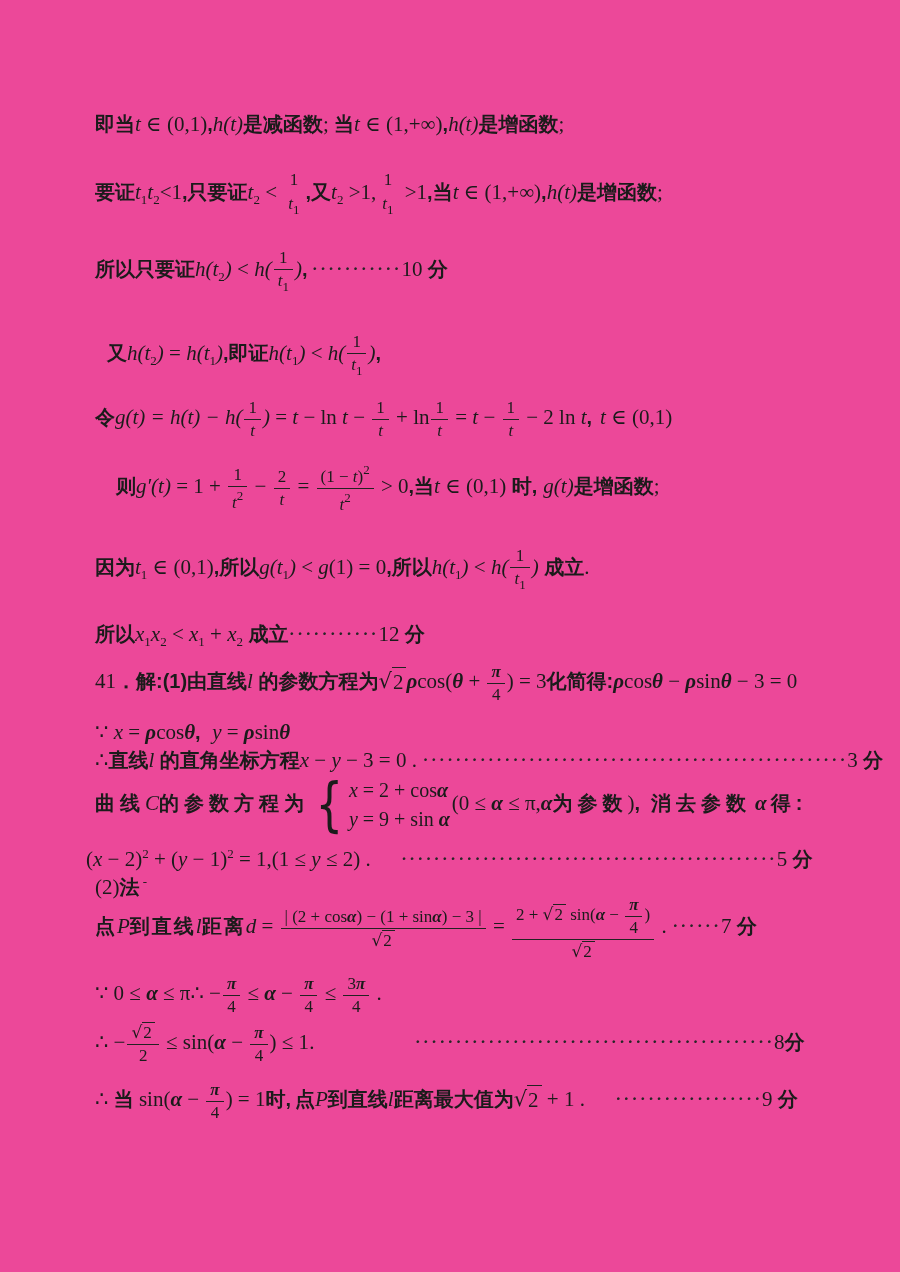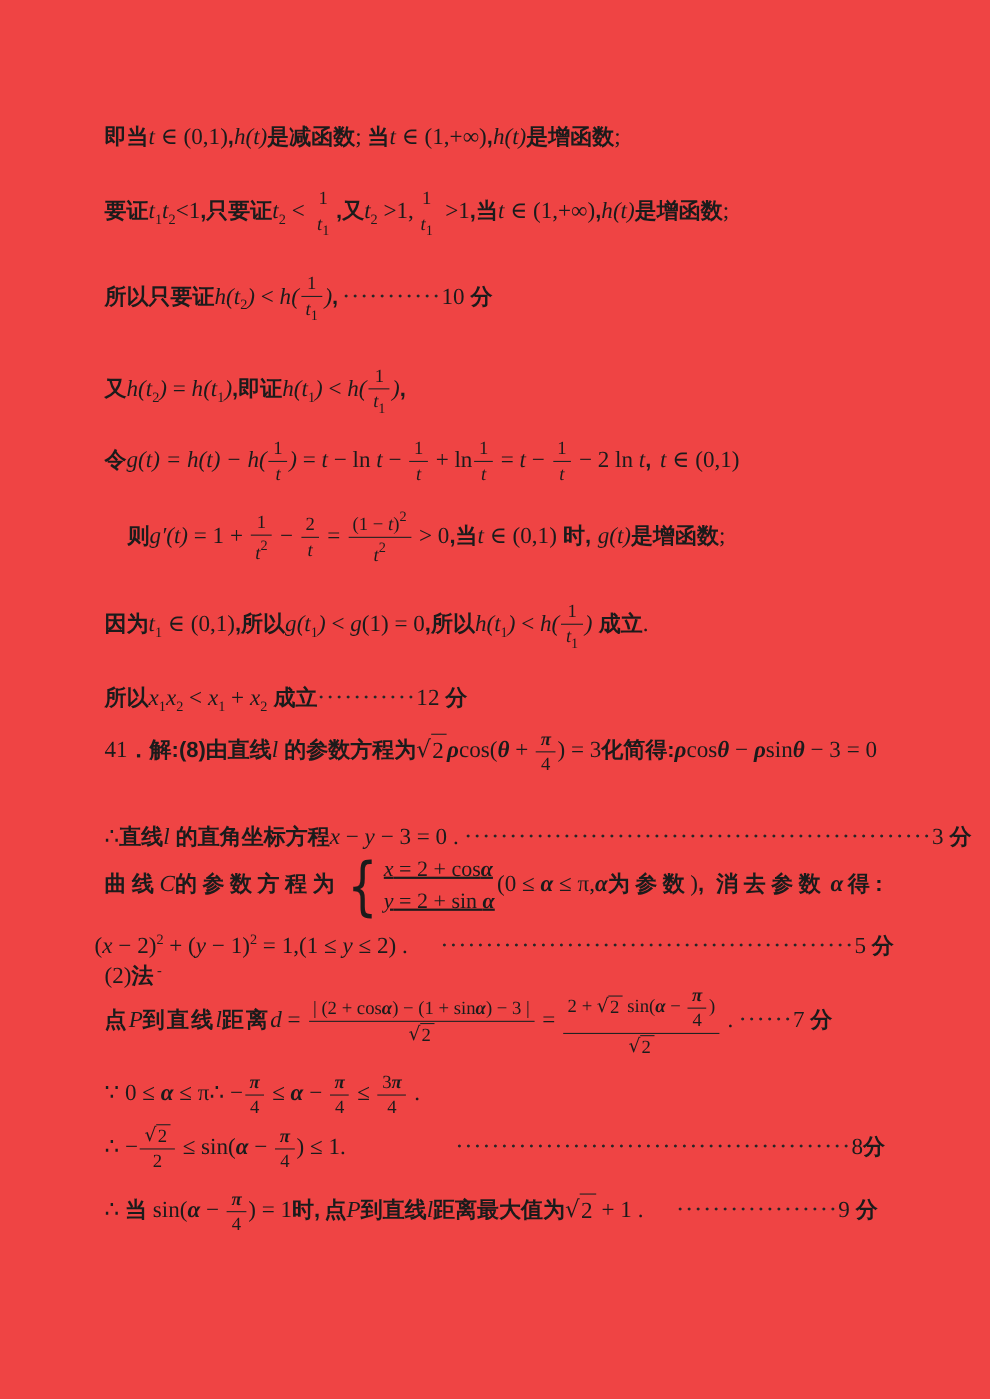--- a/index.html
+++ b/index.html
@@ -3,34 +3,34 @@
 <meta charset="utf-8">
 <style>
   html, body { margin: 0; padding: 0; }
   body {
     width: 900px; height: 1272px;
     background: #ffffff;
     position: relative;
     overflow: hidden;
     font-family: "Liberation Serif", "DejaVu Serif", serif;
   }
-  .page { position: absolute; inset: 0; background: #ef4444; }
+  .page { position: absolute; inset: 0; background: #ec4899; }
   .line {
     position: absolute;
     left: 95px;
     white-space: nowrap;
     font-size: 21px;
     color: #1b1b1b;
     line-height: 28px;
   }
   
   #l1  { top: 110px; }
   #l2  { top: 170px; }
   #l3  { top: 248px; }
-  #l4  { top: 332px; }
+  #l4  { top: 332px; margin-left: 12px; }
   #l5  { top: 398px; }
   #l6  { top: 462px; margin-left: 21px; }
   #l7  { top: 546px; }
   #l8  { top: 620px; }
   #l9  { top: 662px; }
   #l10 { top: 718px; }
   #l11 { top: 746px; }
   #l12 { top: 776px; }
   #l13 { top: 840px; left: 86px; }
   #l14 { top: 868px; }
@@ -68,44 +68,45 @@
   .radbody { border-top: 1.4px solid #222; padding: 0 3px 0 1px; }
 
   .cases { display: inline-flex; align-items: center; vertical-align: middle; margin: 0 2px; }
   .brace {
     font-size: 58px; line-height: 0.9; font-weight: 400;
     font-family: "DejaVu Sans", sans-serif;
     transform: scaleX(0.75);
     margin-right: 1px;
   }
   .crows { display: inline-block; }
-  .crow  { display: block; line-height: 1.45; font-size: 20px; text-decoration: underline; }
+  .crow  { display: block; line-height: 1.45; font-size: 20px; }
 </style>
 </head>
 <body>
 
 <div class="page">
   <div class="line" id="l1"><span class="cn">即当</span><span class="it">t</span><span class="rm"> ∈ (0,1)</span><span class="cn">,</span><span class="it">h(t)</span><span class="cn">是减函数</span><span class="rm">; </span><span class="cn">当</span><span class="it">t</span><span class="rm"> ∈ (1,+∞)</span><span class="cn">,</span><span class="it">h(t)</span><span class="cn">是增函数</span><span class="rm">;</span></div>
   <div class="line" id="l2"><span class="cn">要证</span><span class="it">t</span><span class="sub">1</span><span class="it">t</span><span class="sub">2</span><span class="rm">&lt;1</span><span class="cn">,</span><span class="cn">只要证</span><span class="it">t</span><span class="sub">2</span><span class="rm"> &lt; </span><span class="frac nobar"><span class="fn"><span class="rm">1</span></span><span class="fd"><span class="it">t</span><span class="sub">1</span></span></span><span class="cn">,</span><span class="cn">又</span><span class="it">t</span><span class="sub">2</span><span class="rm"> &gt;1,</span><span class="frac nobar"><span class="fn"><span class="rm">1</span></span><span class="fd"><span class="it">t</span><span class="sub">1</span></span></span><span class="rm"> &gt;1</span><span class="cn">,</span><span class="cn">当</span><span class="it">t</span><span class="rm"> ∈ (1,+∞)</span><span class="cn">,</span><span class="it">h(t)</span><span class="cn">是增函数</span><span class="rm">;</span></div>
   <div class="line" id="l3"><span class="cn">所以只要证</span><span class="it">h(t</span><span class="sub">2</span><span class="it">)</span><span class="rm"> &lt; </span><span class="it">h(</span><span class="frac"><span class="fn"><span class="rm">1</span></span><span class="fd"><span class="it">t</span><span class="sub">1</span></span></span><span class="it">)</span><span class="cn">,</span><span class="sp" style="width: 4px;"></span><span class="dots">···········</span><span class="rm">10 </span><span class="cn">分</span></div>
   <div class="line" id="l4"><span class="cn">又</span><span class="it">h(t</span><span class="sub">2</span><span class="it">)</span><span class="rm"> = </span><span class="it">h(t</span><span class="sub">1</span><span class="it">)</span><span class="cn">,</span><span class="cn">即证</span><span class="it">h(t</span><span class="sub">1</span><span class="it">)</span><span class="rm"> &lt; </span><span class="it">h(</span><span class="frac"><span class="fn"><span class="rm">1</span></span><span class="fd"><span class="it">t</span><span class="sub">1</span></span></span><span class="it">)</span><span class="cn">,</span></div>
   <div class="line" id="l5"><span class="cn">令</span><span class="it">g(t) = h(t) − h(</span><span class="frac"><span class="fn"><span class="rm">1</span></span><span class="fd"><span class="it">t</span></span></span><span class="it">)</span><span class="rm"> = </span><span class="it">t</span><span class="rm"> − ln </span><span class="it">t</span><span class="rm"> − </span><span class="frac"><span class="fn"><span class="rm">1</span></span><span class="fd"><span class="it">t</span></span></span><span class="rm"> + ln</span><span class="frac"><span class="fn"><span class="rm">1</span></span><span class="fd"><span class="it">t</span></span></span><span class="rm"> = </span><span class="it">t</span><span class="rm"> − </span><span class="frac"><span class="fn"><span class="rm">1</span></span><span class="fd"><span class="it">t</span></span></span><span class="rm"> − 2 ln </span><span class="it">t</span><span class="cn">,</span><span class="sp" style="width: 8px;"></span><span class="it">t</span><span class="rm"> ∈ (0,1)</span></div>
   <div class="line" id="l6"><span class="cn">则</span><span class="it">g′(t)</span><span class="rm"> = 1 + </span><span class="frac"><span class="fn"><span class="rm">1</span></span><span class="fd"><span class="it">t</span><span class="sup">2</span></span></span><span class="rm"> − </span><span class="frac"><span class="fn"><span class="rm">2</span></span><span class="fd"><span class="it">t</span></span></span><span class="rm"> = </span><span class="frac"><span class="fn"><span class="rm">(1 − </span><span class="it">t</span><span class="rm">)</span><span class="sup">2</span></span><span class="fd"><span class="it">t</span><span class="sup">2</span></span></span><span class="rm"> &gt; 0</span><span class="cn">,</span><span class="cn">当</span><span class="it">t</span><span class="rm"> ∈ (0,1)</span><span class="cn"> 时</span><span class="cn">,</span><span class="sp" style="width: 6px;"></span><span class="it">g(t)</span><span class="cn">是增函数</span><span class="rm">;</span></div>
   <div class="line" id="l7"><span class="cn">因为</span><span class="it">t</span><span class="sub">1</span><span class="rm"> ∈ (0,1)</span><span class="cn">,</span><span class="cn">所以</span><span class="it">g(t</span><span class="sub">1</span><span class="it">)</span><span class="rm"> &lt; </span><span class="it">g</span><span class="rm">(1) = 0</span><span class="cn">,</span><span class="cn">所以</span><span class="it">h(t</span><span class="sub">1</span><span class="it">)</span><span class="rm"> &lt; </span><span class="it">h(</span><span class="frac"><span class="fn"><span class="rm">1</span></span><span class="fd"><span class="it">t</span><span class="sub">1</span></span></span><span class="it">)</span><span class="cn"> 成立</span><span class="rm">.</span></div>
   <div class="line" id="l8"><span class="cn">所以</span><span class="it">x</span><span class="sub">1</span><span class="it">x</span><span class="sub">2</span><span class="rm"> &lt; </span><span class="it">x</span><span class="sub">1</span><span class="rm"> + </span><span class="it">x</span><span class="sub">2</span><span class="cn"> 成立</span><span class="dots">···········</span><span class="rm">12 </span><span class="cn">分</span></div>
-  <div class="line" id="l9"><span class="rm">41</span><span class="cn">．解:(8)由直线</span><span class="it">l</span><span class="cn"> 的参数方程为</span><span class="sqrt">
+  <div class="line" id="l9"><span class="rm">41</span><span class="cn">．解:(1)由直线</span><span class="it">l</span><span class="cn"> 的参数方程为</span><span class="sqrt">
         <span class="radsign">√</span>
         <span class="radbody rm"><span class="rm">2</span></span>
       </span><span class="gk">ρ</span><span class="rm">cos(</span><span class="gk">θ</span><span class="rm"> + </span><span class="frac"><span class="fn"><span class="gk">π</span></span><span class="fd"><span class="rm">4</span></span></span><span class="rm">) = 3</span><span class="cn">化简得:</span><span class="gk">ρ</span><span class="rm">cos</span><span class="gk">θ</span><span class="rm"> − </span><span class="gk">ρ</span><span class="rm">sin</span><span class="gk">θ</span><span class="rm"> − 3 = 0</span></div>
+  <div class="line" id="l10"><span class="rm">∵ </span><span class="it">x</span><span class="rm"> = </span><span class="gk">ρ</span><span class="rm">cos</span><span class="gk">θ</span><span class="cn">, </span><span class="sp" style="width: 6px;"></span><span class="it">y</span><span class="rm"> = </span><span class="gk">ρ</span><span class="rm">sin</span><span class="gk">θ</span></div>
   <div class="line" id="l11"><span class="rm">∴</span><span class="cn">直线</span><span class="it">l</span><span class="cn"> 的直角坐标方程</span><span class="it">x</span><span class="rm"> − </span><span class="it">y</span><span class="rm"> − 3 = 0</span><span class="rm"> . </span><span class="dots">····················································</span><span class="rm">3 </span><span class="cn">分</span></div>
   <div class="line" id="l12"><span class="cn">曲线</span><span class="it">C</span><span class="cn">的参数方程为</span><span class="cases">
         <span class="brace">{</span>
         <span class="crows">
           <span class="crow"><span class="it">x</span><span class="rm"> = 2 + cos</span><span class="gk">α</span></span>
-          <span class="crow"><span class="it">y</span><span class="rm"> = 2 + sin </span><span class="gk">α</span></span>
+          <span class="crow"><span class="it">y</span><span class="rm"> = 9 + sin </span><span class="gk">α</span></span>
         </span>
       </span><span class="rm">(0 ≤ </span><span class="gk">α</span><span class="rm"> ≤ π,</span><span class="gk">α</span><span class="cn">为参数</span><span class="rm">)</span><span class="cn">,</span><span class="sp" style="width: 6px;"></span><span class="cn">消去参数</span><span class="sp" style="width: 4px;"></span><span class="gk">α</span><span class="sp" style="width: 4px;"></span><span class="cn">得:</span></div>
   <div class="line" id="l13"><span class="rm">(</span><span class="it">x</span><span class="rm"> − 2)</span><span class="sup">2</span><span class="rm"> + (</span><span class="it">y</span><span class="rm"> − 1)</span><span class="sup">2</span><span class="rm"> = 1,(1 ≤ </span><span class="it">y</span><span class="rm"> ≤ 2)</span><span class="rm"> .</span><span class="sp" style="width: 30px;"></span><span class="dots">··············································</span><span class="rm">5 </span><span class="cn">分</span></div>
   <div class="line" id="l14"><span class="rm">(2)</span><span class="cn">法</span><span class="sup"> -</span></div>
   <div class="line" id="l15"><span class="cn">点</span><span class="it">P</span><span class="cn">到直线</span><span class="it">l</span><span class="cn">距离</span><span class="it">d</span><span class="rm"> = </span><span class="frac"><span class="fn"><span class="rm">| (2 + cos</span><span class="gk">α</span><span class="rm">) − (1 + sin</span><span class="gk">α</span><span class="rm">) − 3 |</span></span><span class="fd"><span class="sqrt">
             <span class="radsign">√</span>
             <span class="radbody rm"><span class="rm">2</span></span>
           </span></span></span><span class="rm"> = </span><span class="frac"><span class="fn"><span class="rm">2 + </span><span class="sqrt">
             <span class="radsign">√</span>
             <span class="radbody rm"><span class="rm">2</span></span>

